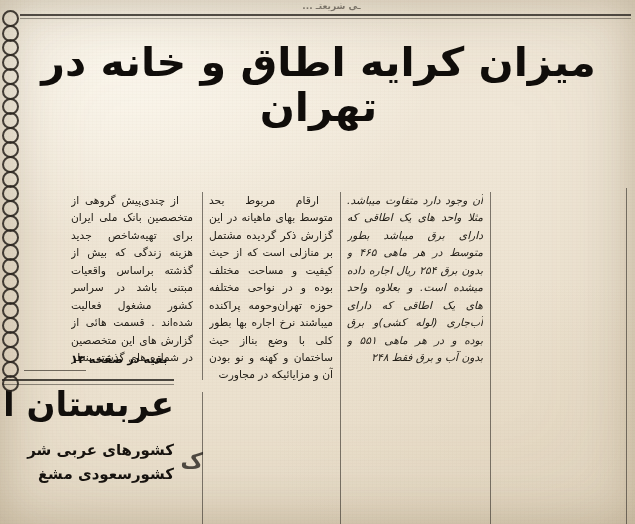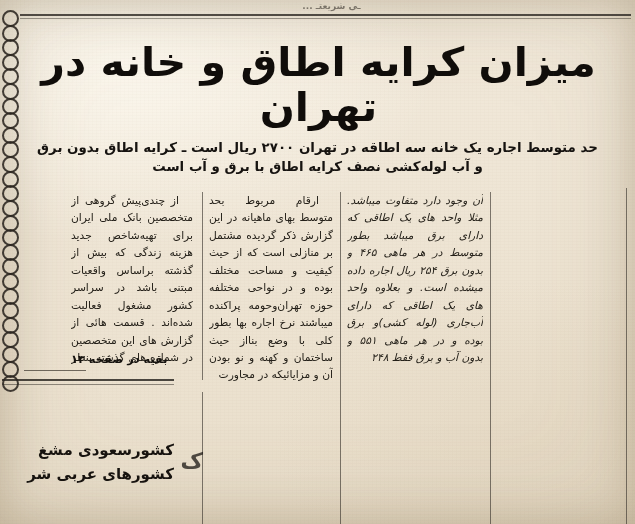--- a/index.html
+++ b/index.html
@@ -182,21 +182,20 @@
       <div class="bead"></div>
       <div class="bead"></div>
       <div class="bead"></div>
       <div class="bead"></div>
       <div class="bead"></div>
       <div class="bead"></div>
       <div class="bead"></div>
     </div>
 
   <div class="txt headline">میزان کرایه اطاق و خانه در تهران</div>
-  <div class="txt sub2">حد متوسط اجاره یک خانه سه اطاقه در تهران ۲۷۰۰ ریال است ـ کرایه اطاق بدون برق و آب لوله‌کشی نصف کرایه اطاق با برق و آب است</div>
 
   <div class="vr vr-right"></div>
   <div class="vr vr-c1"></div>
   <div class="vr vr-c2"></div>
   <div class="vr vr-c3"></div>
   <div class="vr vr-c3b"></div>
   <div class="short-rule"></div>
 
   <div class="col col-4">
     <p class="indent">از چندی‌پیش گروهی از متخصصین بانک ملی ایران برای تهیه‌شاخص جدید هزینه زندگی که بیش از گذشته براساس واقعیات مبتنی باشد در سراسر کشور مشغول فعالیت شده‌اند . قسمت هائی از گزارش های این متخصصین در شماره های گذشته بنظر خوانندگان عزیز رسیده و در این شماره نتیجه مطالعاتی که در‌باره وضع مسکن در تهران صورت گرفته چاپ می شود :</p>
@@ -209,21 +208,22 @@
 
   <div class="col col-2">
     <p>آن وجود دارد متفاوت میباشد. مثلا واحد های یک اطاقی که دارای برق میباشد بطور متوسط در هر ماهی ۴۶۵ و بدون برق ۲۵۴ ریال اجاره داده میشده است. و بعلاوه واحد های یک اطاقی که دارای آب‌جاری (لوله کشی)و برق بوده و در هر ماهی ۵۵۱ و بدون آب و برق فقط ۲۴۸</p>
   </div>
 
 
   <div class="contd">بقیه در صفحه ۱۳</div>
 
   <div class="rule hr-art2"></div>
   <div class="rule hr-art2b"></div>
+  <div class="art2-head">عربستان ا</div>
   <div class="art2-sub">
+    <div>کشورهای عربی شر</div>
     <div>کشور‌سعودی مشغ</div>
-    <div>کشورهای عربی شر</div>
   </div>
 
   <div class="glyph-mid">ک</div>
 
   <div id="vignette"></div>
 </div>
 
 </body></html>

